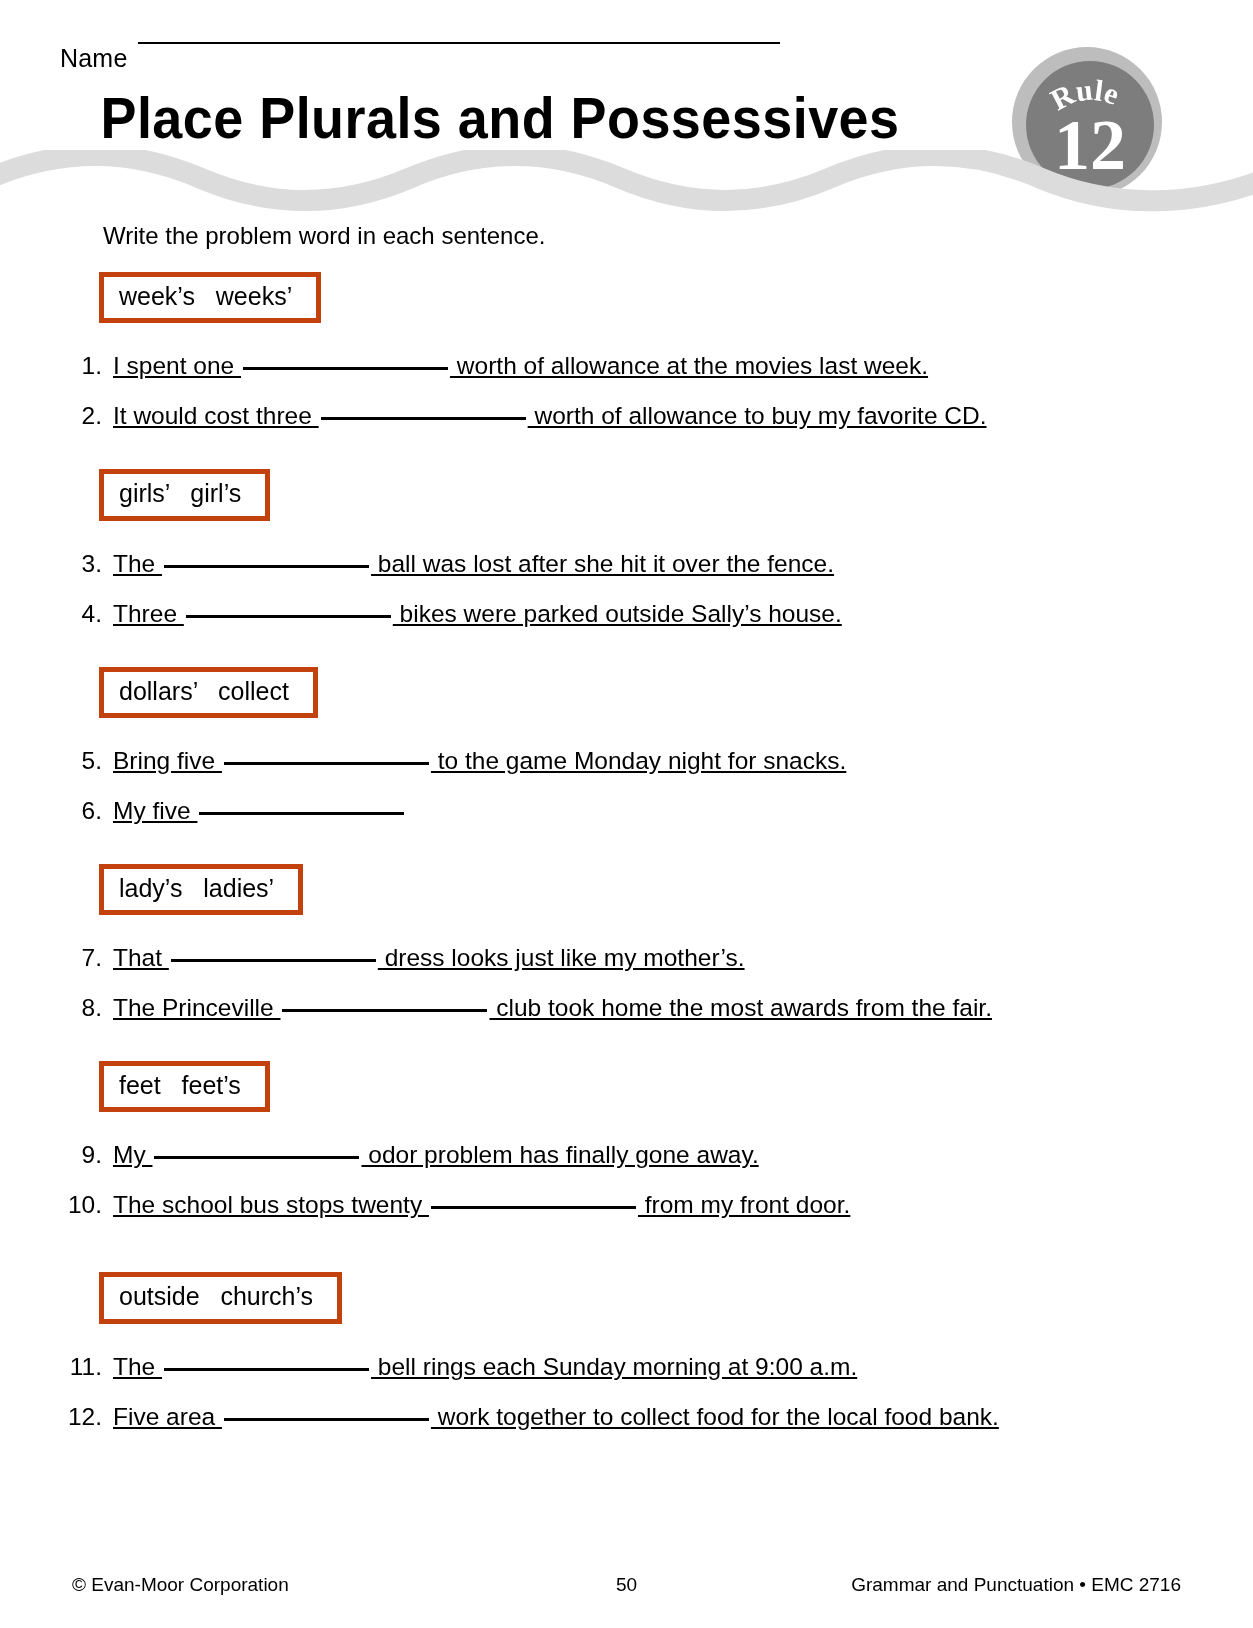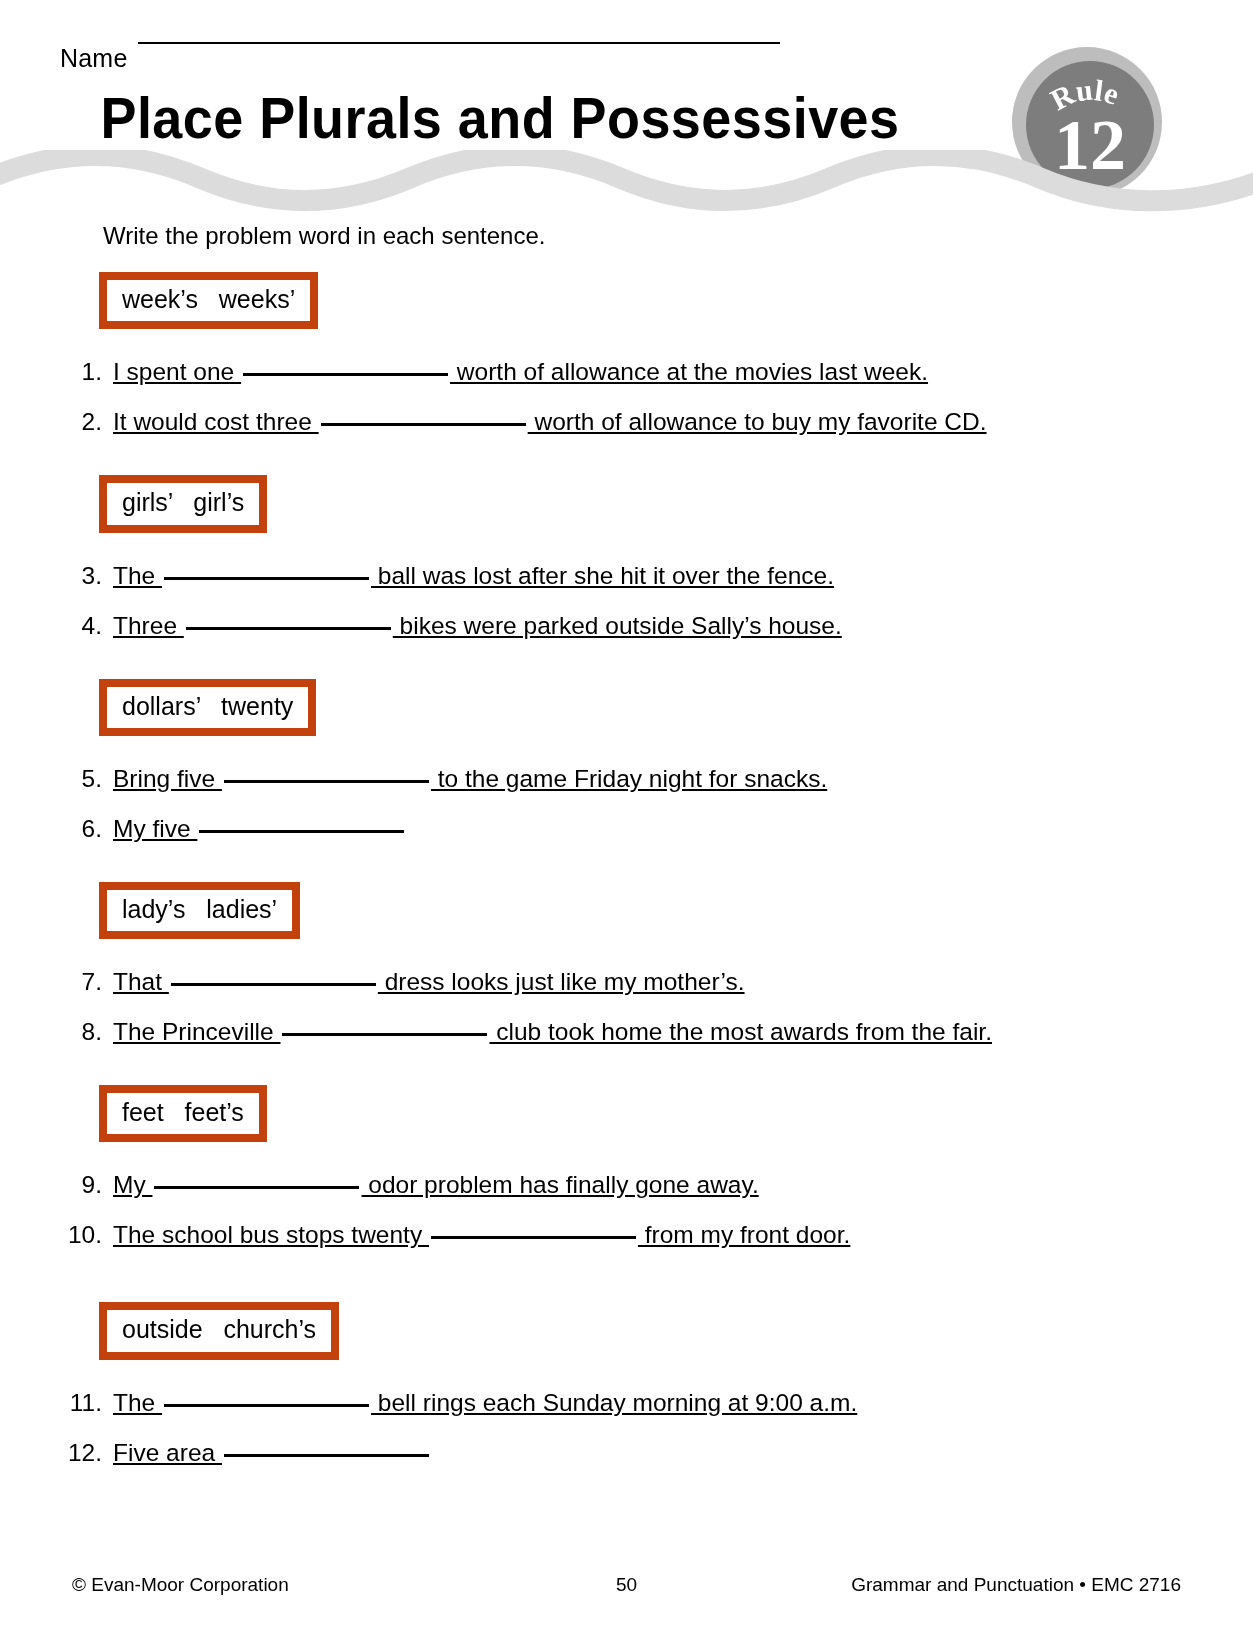--- a/index.html
+++ b/index.html
@@ -91,23 +91,23 @@
     left: 0;
     top: 272px;
     width: 1253px;
   }
 
   .group { position: relative; }
 
   .word-box {
     display: inline-block;
     margin-left: 99px;
-    border: 8px solid #c2410c;
+    border: 5px solid #c2410c;
     background: #ffffff;
-    padding: 6px 15px 9px 15px;
+    padding: 6px 24px 9px 15px;
     font-size: 25px;
     line-height: 1.05;
     white-space: pre;
     font-family: "Liberation Sans", sans-serif;
   }
 
   .items { margin-top: 18px; }
 
   .item {
     display: flex;
@@ -211,27 +211,27 @@
         <div class="item">
           <span class="item-num">4.</span>
           <span class="item-text">
             <span class="pre">Three </span>
             <span class="blank" style="width: 205px;"></span>
             <span class="post"> bikes were parked outside Sally’s house.</span>
           </span>
         </div>
       </div></div>
     <div style="height: 28px;"></div>
-    <div class="group"><div class="word-box">dollars’   twenty</div><div class="items">
+    <div class="group"><div class="word-box">dollars’   collect</div><div class="items">
         <div class="item">
           <span class="item-num">5.</span>
           <span class="item-text">
             <span class="pre">Bring five </span>
             <span class="blank" style="width: 205px;"></span>
-            <span class="post"> to the game Friday night for snacks.</span>
+            <span class="post"> to the game Monday night for snacks.</span>
           </span>
         </div>
         <div class="item">
           <span class="item-num">6.</span>
           <span class="item-text">
             <span class="pre">My five </span>
             <span class="blank" style="width: 205px;"></span>
           </span>
         </div>
       </div></div>
@@ -281,20 +281,21 @@
             <span class="pre">The </span>
             <span class="blank" style="width: 205px;"></span>
             <span class="post"> bell rings each Sunday morning at 9:00 a.m.</span>
           </span>
         </div>
         <div class="item">
           <span class="item-num">12.</span>
           <span class="item-text">
             <span class="pre">Five area </span>
             <span class="blank" style="width: 205px;"></span>
+            <span class="post"> work together to collect food for the local food bank.</span>
           </span>
         </div>
       </div></div>
     <div style="height: 28px;"></div>
   </div>
 
 <div class="footer">
   <span class="left">© Evan-Moor Corporation</span>
   <span class="center">50</span>
   <span class="right">Grammar and Punctuation • EMC 2716</span>

